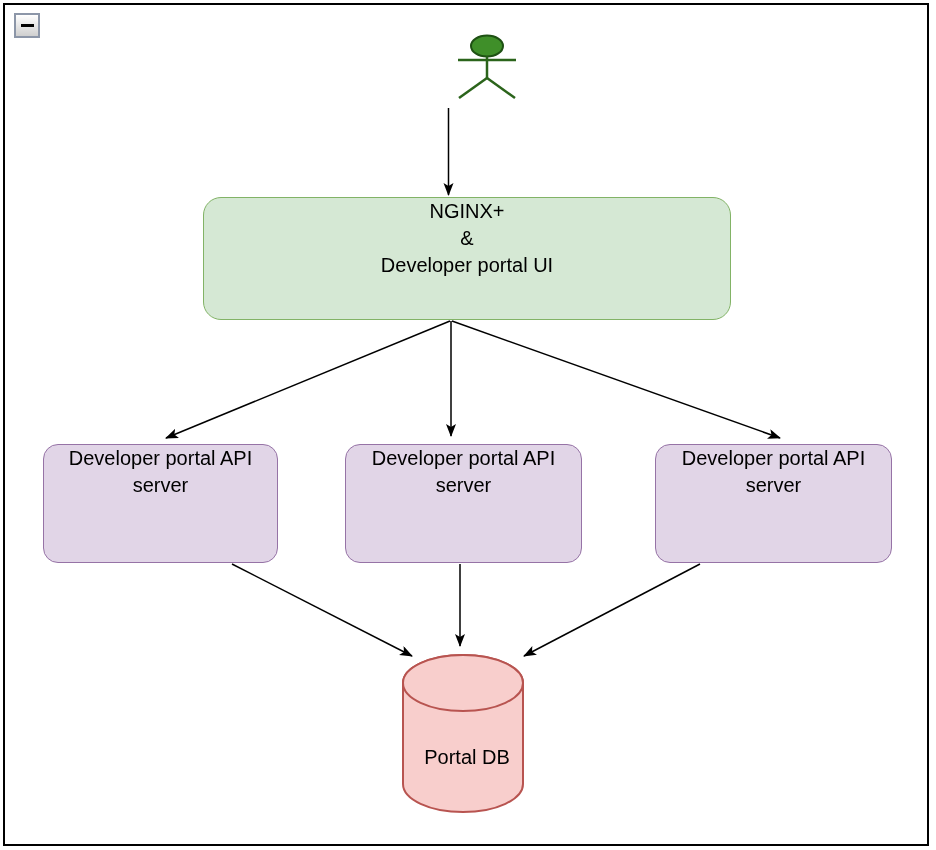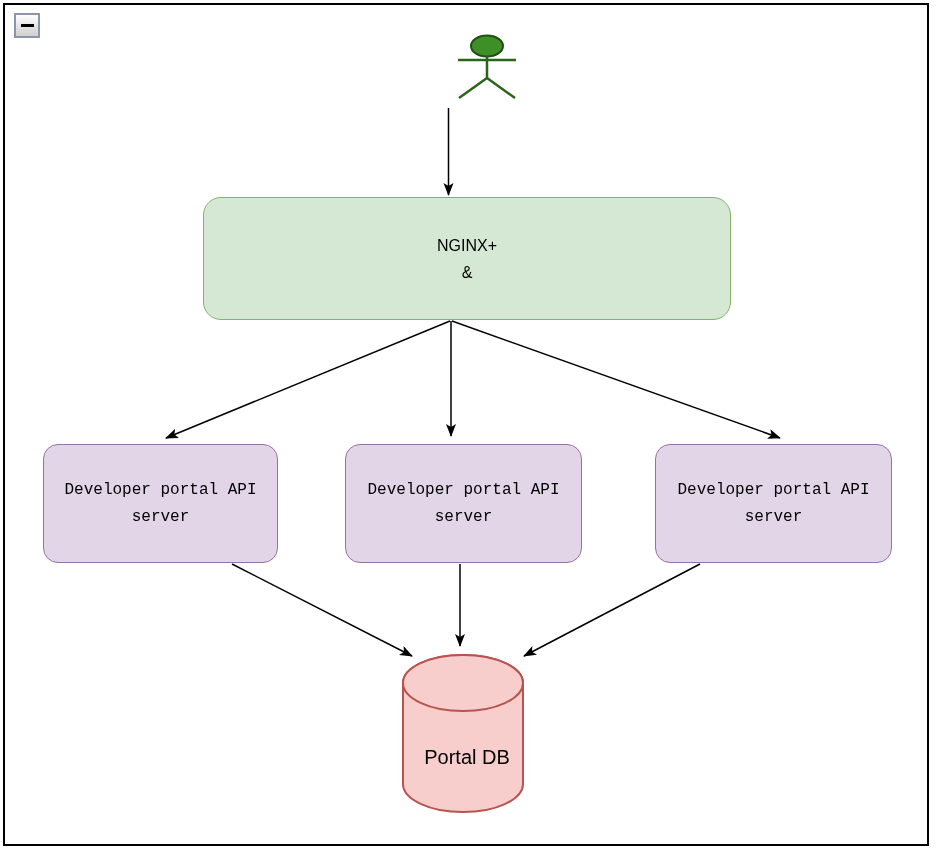--- a/index.html
+++ b/index.html
@@ -48,41 +48,40 @@
     width: 936px; height: 850px;
     z-index: 2;
   }
 
   .node {
     position: absolute;
     box-sizing: border-box;
     display: flex;
     flex-direction: column;
     align-items: center;
-    justify-content: center;
+    justify-content: flex-start;
     text-align: center;
-    font-size: 16px;
+    font-size: 20px;
     line-height: 27px;
     z-index: 3;
   }
   .node-gateway {
     left: 203px; top: 197px;
     width: 528px; height: 123px;
     background: #d5e8d4;
     border: 1.5px solid #82b366;
     border-radius: 18px;
   }
   .node-api {
     top: 444px;
     width: 237px; height: 119px;
     background: #e1d5e7;
     border: 1.5px solid #9673a6;
     border-radius: 15px;
     padding: 0 10px;
-    font-family: Liberation Mono, monospace;
   }
   .node-api-1 { left: 43px; width: 235px; }
   .node-api-2 { left: 345px; }
   .node-api-3 { left: 655px; }
 
   .db-label {
     position: absolute;
     left: 403px; top: 746px;
     width: 128px;
     text-align: center;
@@ -137,20 +136,21 @@
 
     <g fill="#f8cecc" stroke="#b85450" stroke-width="2">
       <path d="M403,683 a60,28 0 0 1 120,0 v101 a60,28 0 0 1 -120,0 z"></path>
       <ellipse cx="463" cy="683" rx="60" ry="28"></ellipse>
     </g>
   </svg>
 
   <div class="node node-gateway">
     <span>NGINX+</span>
     <span>&amp;</span>
+    <span>Developer portal UI</span>
   </div>
 
   <div class="node node-api node-api-1">
     <span>Developer portal API server</span>
   </div>
   <div class="node node-api node-api-2">
     <span>Developer portal API server</span>
   </div>
   <div class="node node-api node-api-3">
     <span>Developer portal API server</span>

